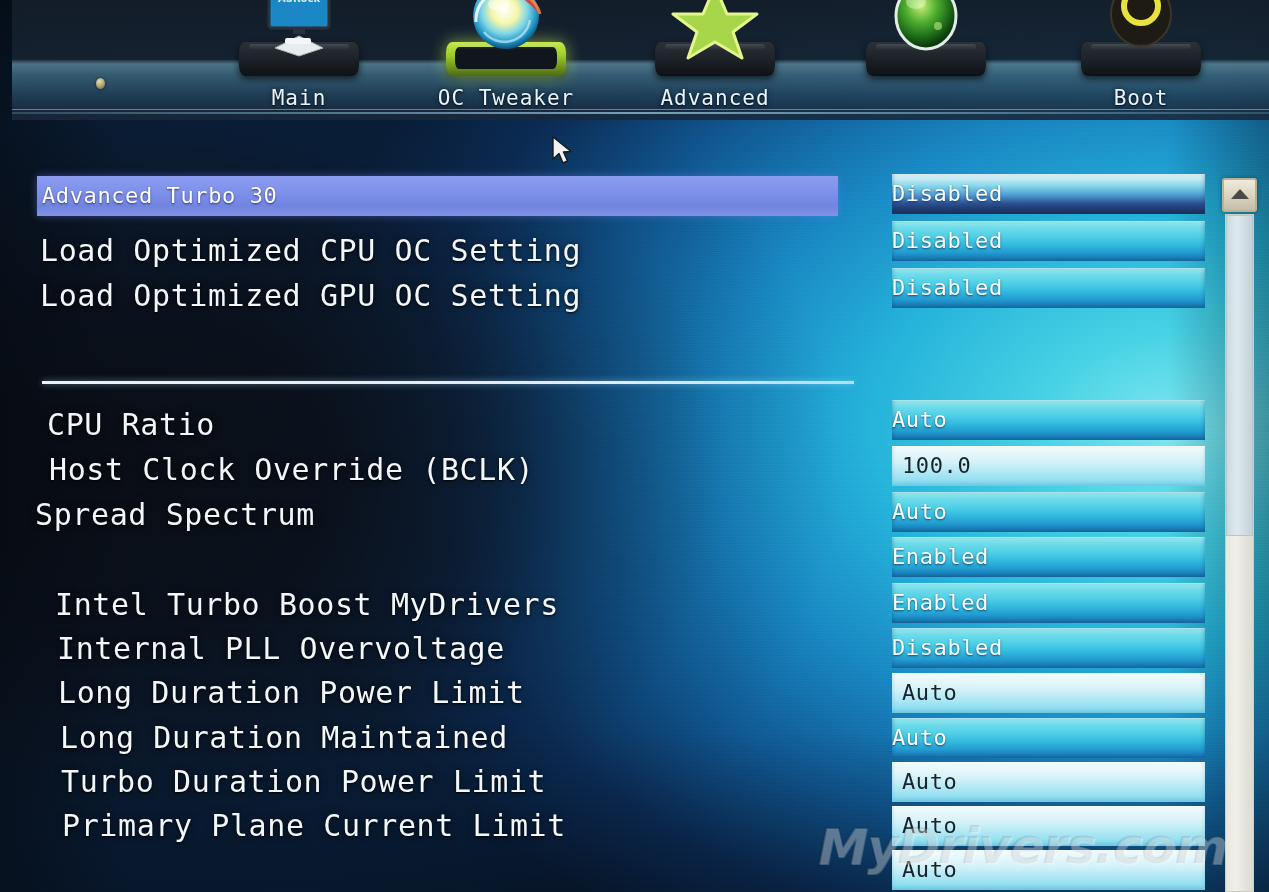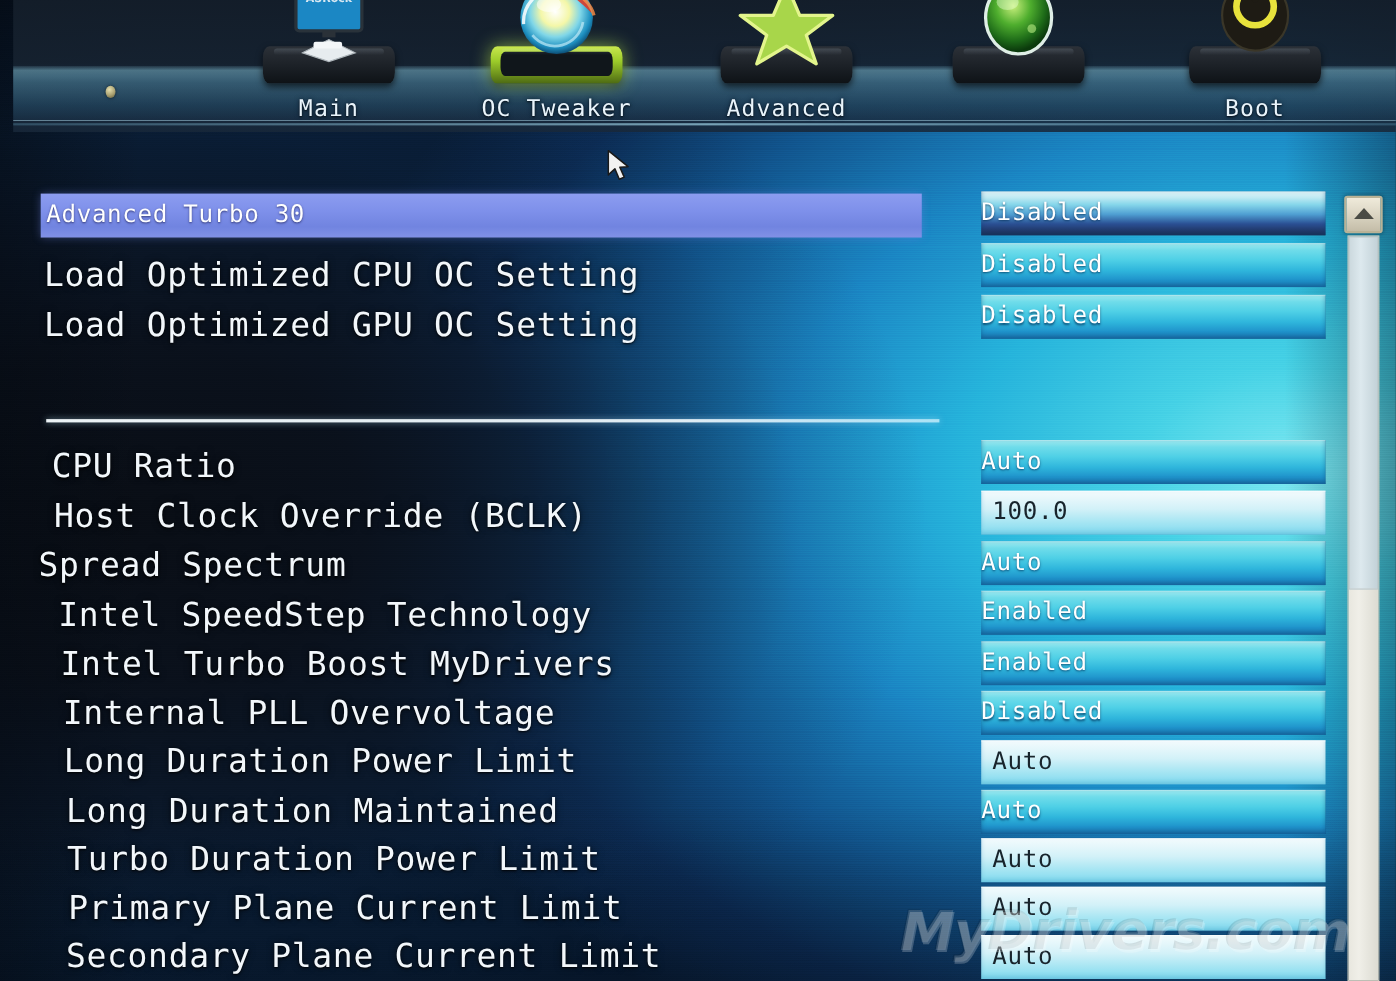--- a/index.html
+++ b/index.html
@@ -363,28 +363,26 @@
   </div>
 
   <div id="labels">
     <span class="lbl" style="left:40px;  top:113px;">Load Optimized CPU OC Setting</span>
     <span class="lbl" style="left:40px;  top:158px;">Load Optimized GPU OC Setting</span>
 
 
     <span class="lbl" style="left:47px; top:287px;">CPU Ratio</span>
     <span class="lbl" style="left:49px; top:332px;">Host Clock Override (BCLK)</span>
     <span class="lbl" style="left:35px; top:377px;">Spread Spectrum</span>
-    <span class="lbl" style="left:53px; top:422px;">Intel SpeedStep Technology</span>
     <span class="lbl" style="left:55px; top:467px;">Intel Turbo Boost MyDrivers</span>
     <span class="lbl" style="left:57px; top:511px;">Internal PLL Overvoltage</span>
     <span class="lbl" style="left:58px; top:555px;">Long Duration Power Limit</span>
     <span class="lbl" style="left:60px; top:600px;">Long Duration Maintained</span>
     <span class="lbl" style="left:61px; top:644px;">Turbo Duration Power Limit</span>
     <span class="lbl" style="left:62px; top:688px;">Primary Plane Current Limit</span>
-    <span class="lbl" style="left:60px; top:732px;">Secondary Plane Current Limit</span>
   </div>
 
   <div id="section-divider"></div>
 
   <div id="values">
 
     <div class="valbox combo onDark" style="top:174px;">
       <span class="v">Disabled</span>
     </div>
 

